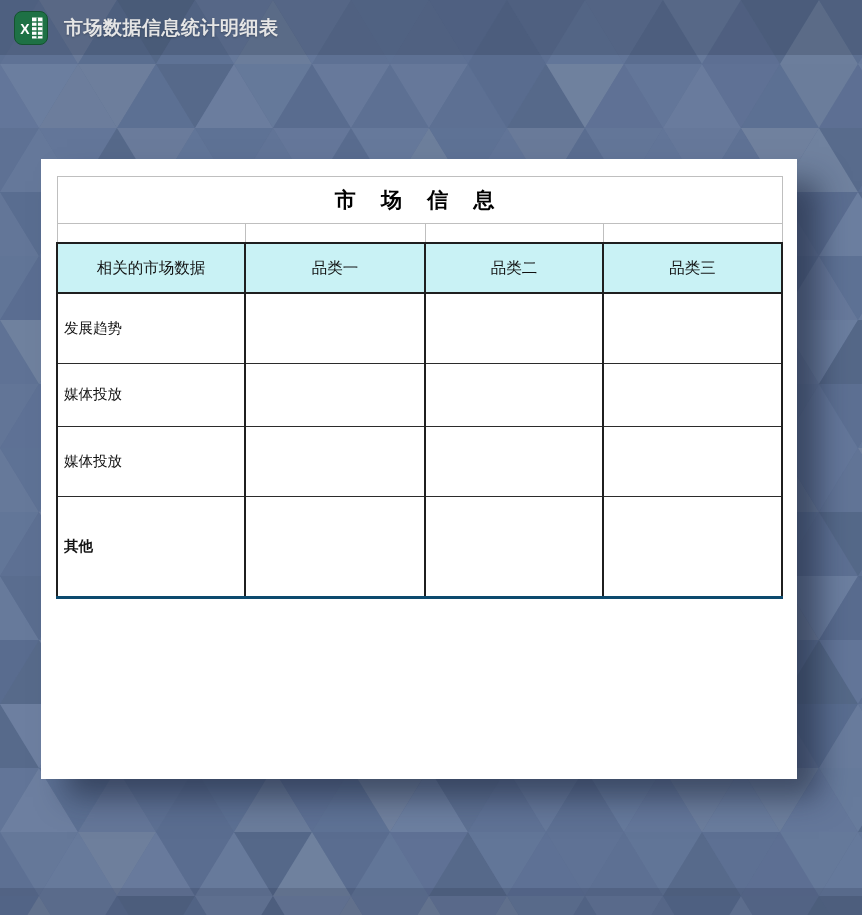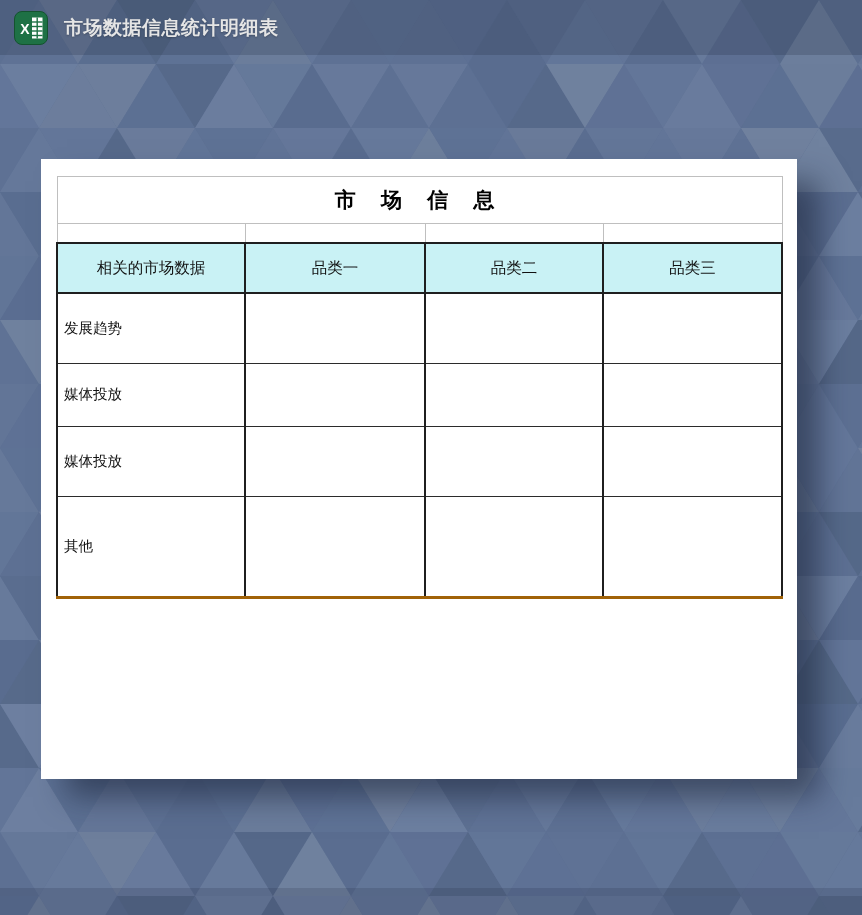--- a/index.html
+++ b/index.html
@@ -85,21 +85,21 @@
     border-top: 1.5px solid #2b2b2b;
     border-bottom: 1.5px solid #2b2b2b;
     background: #ffffff;
   }
   .data-row td.row-label {
     text-align: left;
     vertical-align: middle;
     padding-left: 6px;
     font-size: 14.5px;
   }
-  .data-row:last-child td { border-bottom: 3px solid #a16207; }
+  .data-row:last-child td { border-bottom: 3px solid #0c4a6e; font-weight: bold; }
 </style>
 </head>
 <body>
 
 <svg id="bg" xmlns="http://www.w3.org/2000/svg">
     <rect x="0" y="0" width="862" height="915" fill="#5d7093"></rect>
     <polygon points="-78,64 0,64 -39,0" fill="#6d7fa0" fill-opacity="0.81"></polygon>
     <polygon points="-39,0 39,0 0,64" fill="#5d7093" fill-opacity="0.79"></polygon>
     <polygon points="0,64 78,64 39,0" fill="#5f7295" fill-opacity="0.95"></polygon>
     <polygon points="39,0 117,0 78,64" fill="#72839f" fill-opacity="0.57"></polygon>

